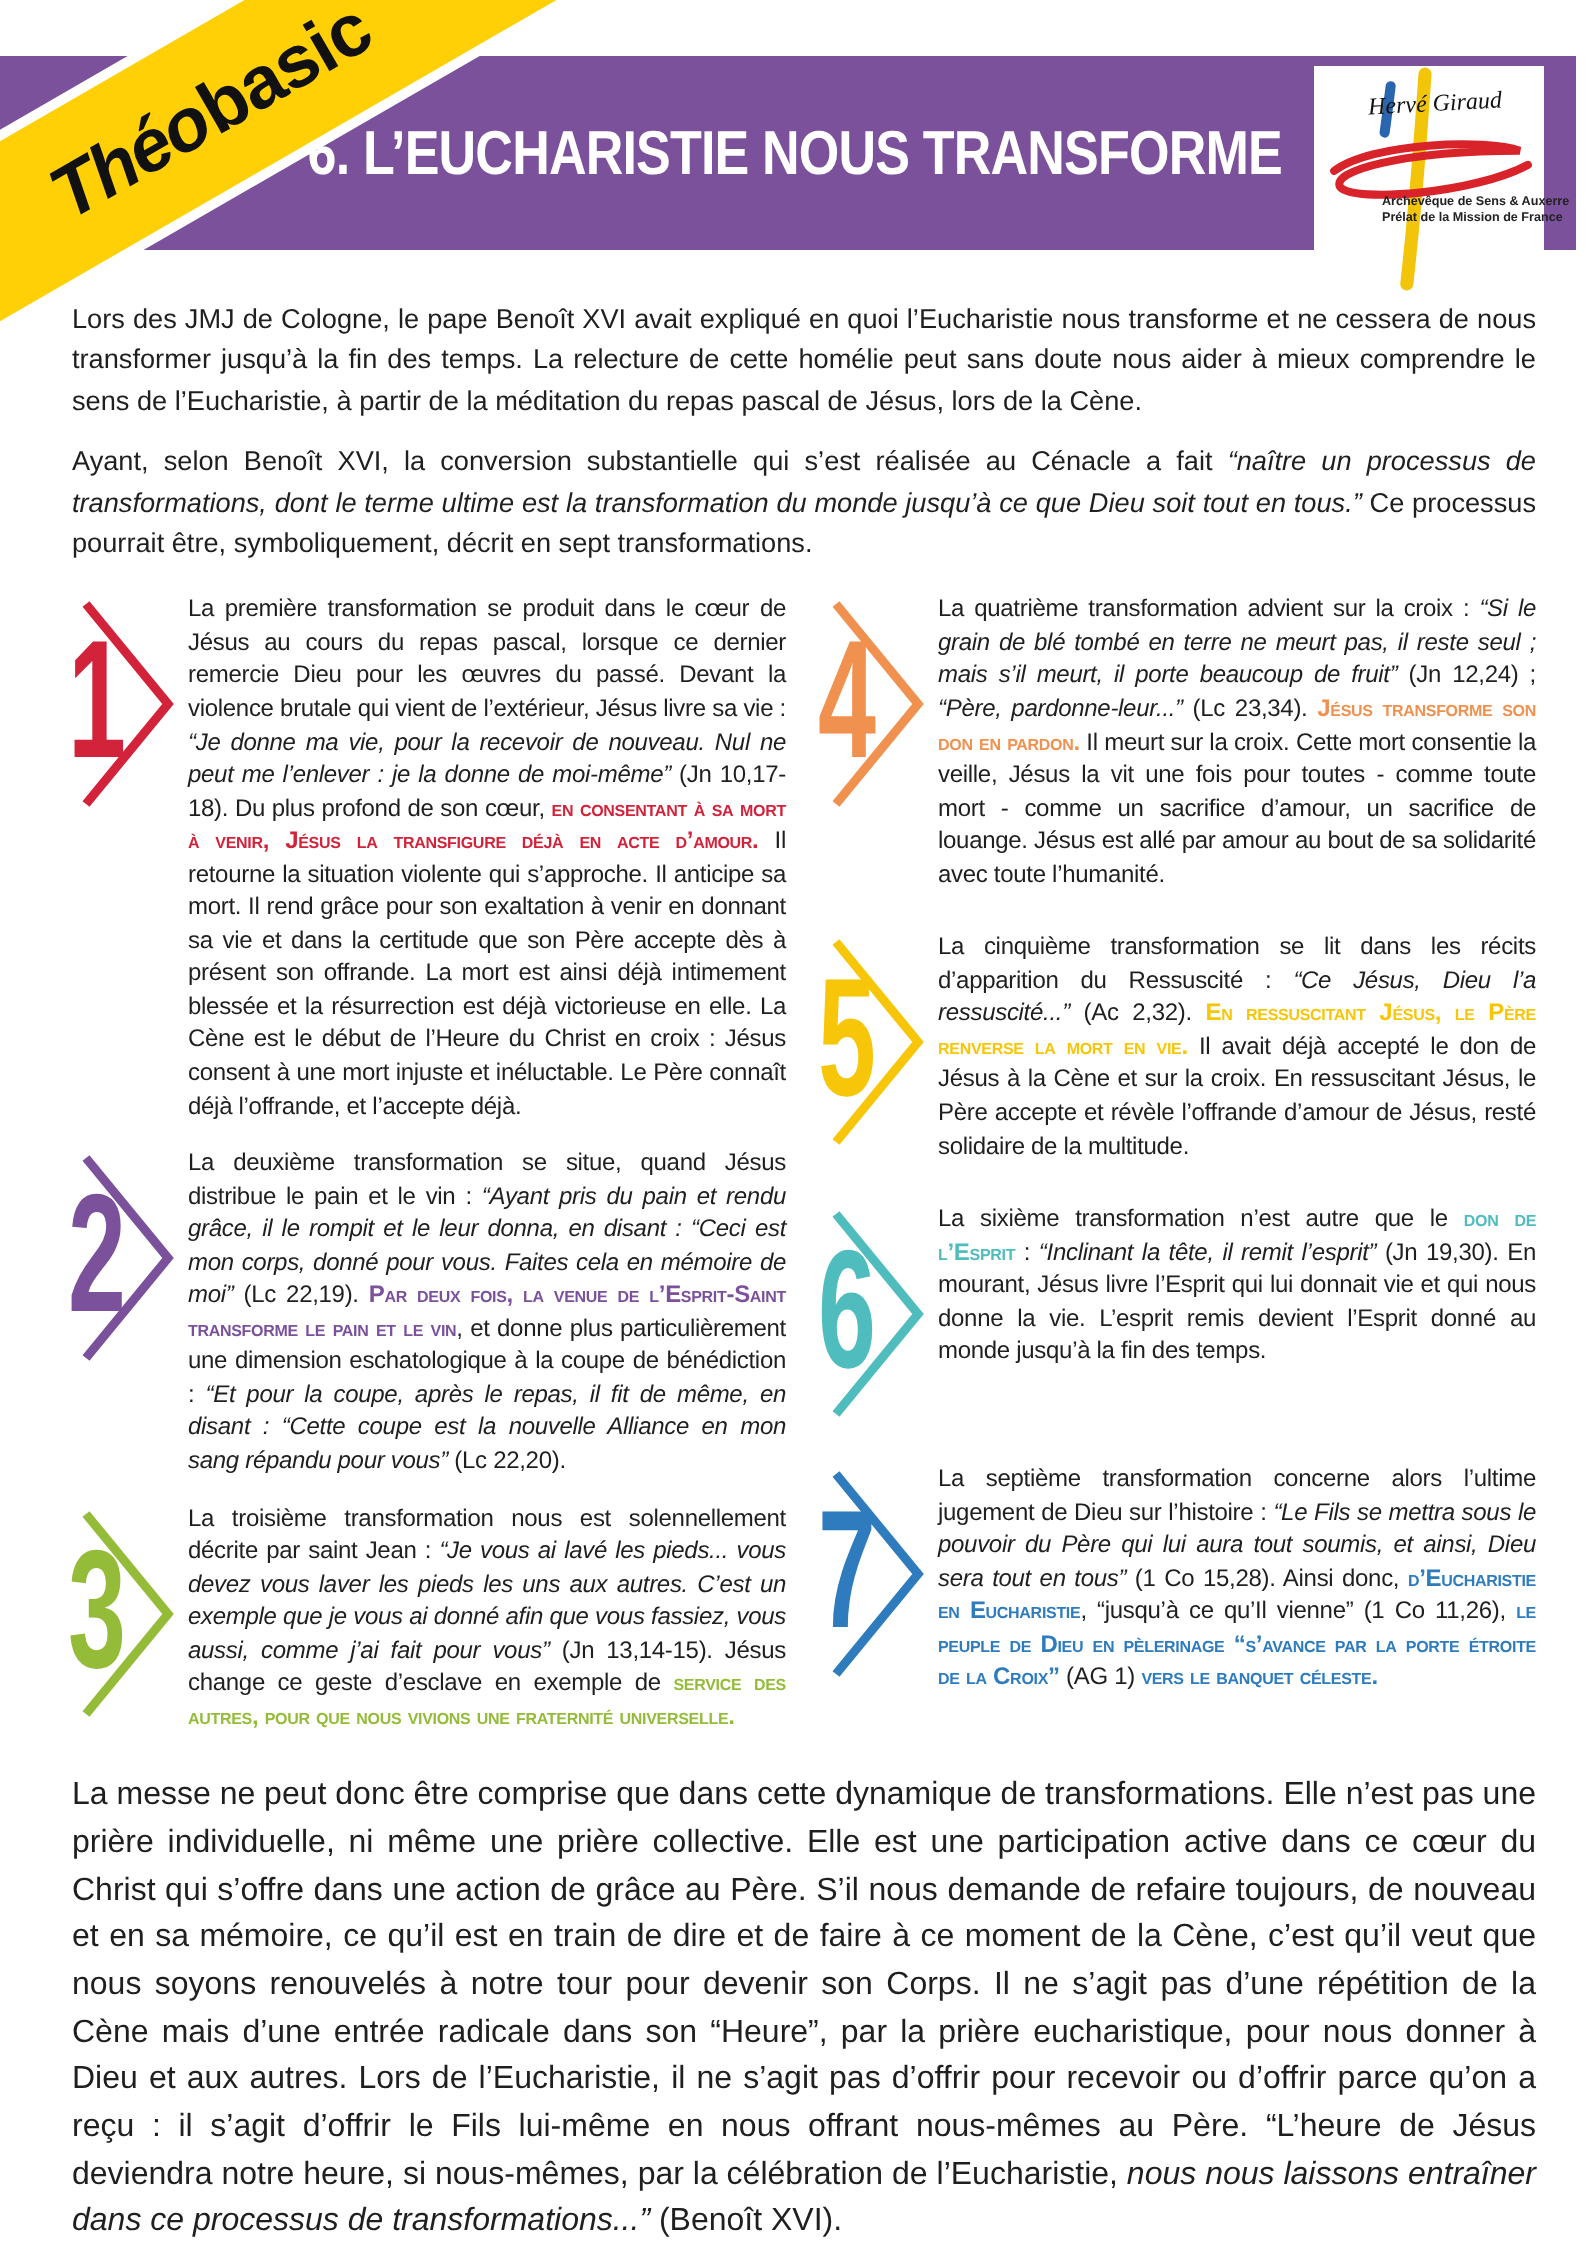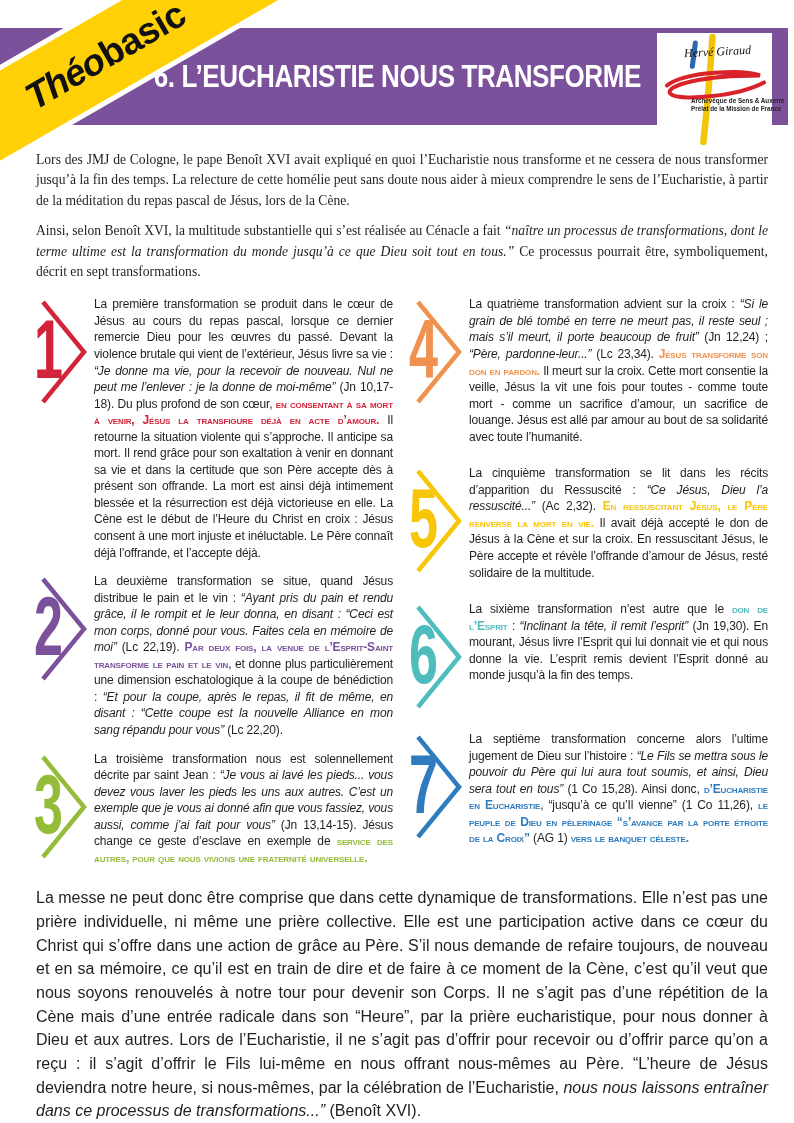--- a/index.html
+++ b/index.html
@@ -33,21 +33,21 @@
     transform:rotate(-30deg);box-shadow:0 0 0 5px #ffffff;
     display:flex;align-items:center;justify-content:center;
   }
   .brand{color:#111;font-size:37px;line-height:1;white-space:nowrap;}
   .brand .b1{font-style:italic;font-weight:800;letter-spacing:-1px;margin-right:1px;}
   .brand .b2{font-weight:700;letter-spacing:-0.5px;}
 
   
   main{position:absolute;top:150px;left:0;width:794px;box-sizing:border-box;padding:0 26px 0 36px;}
   p{margin:0;}
-  .intro{font-size:13.6px;line-height:1.5;text-align:justify;margin-bottom:10px;font-family:Liberation Serif, serif;}
+  .intro{font-size:13.6px;line-height:1.5;text-align:justify;margin-bottom:10px;}
   .columns{display:flex;gap:18px;margin-top:14px;}
   .col{flex:1;min-width:0;}
   .section{display:flex;align-items:flex-start;gap:8px;}
   .col-left .section{margin-bottom:12px;}
   .col-right .section{margin-bottom:20px;}
   .badge{position:relative;flex:0 0 50px;width:50px;height:108px;margin-top:2px;}
   .badge svg{position:absolute;inset:0;width:100%;height:100%;overflow:visible;}
   .badge .num{
     position:absolute;left:-2px;top:50%;
     transform:translateY(-53%) scaleX(0.62);transform-origin:left center;
@@ -79,21 +79,21 @@
       <div>Prélat de la Mission de France</div>
     </div>
   </div>
 
   <div class="ribbon" style="background-color: rgb(255, 208, 6);">
     <span class="brand"><span class="b1">Théo</span><span class="b2">basic</span></span>
   </div>
 
   <main>
     <p class="intro"><span>Lors des JMJ de Cologne, le pape Benoît XVI avait expliqué en quoi l’Eucharistie nous transforme et ne cessera de nous transformer jusqu’à la fin des temps. La relecture de cette homélie peut sans doute nous aider à mieux comprendre le sens de l’Eucharistie, à partir de la méditation du repas pascal de Jésus, lors de la Cène.</span></p>
-    <p class="intro"><span>Ainsi, selon Benoît XVI, la multitude substantielle qui s’est réalisée au Cénacle a fait </span><span class="it">“naître un processus de transformations, dont le terme ultime est la transformation du monde jusqu’à ce que Dieu soit tout en tous.”</span><span> Ce processus pourrait être, symboliquement, décrit en sept transformations.</span></p>
+    <p class="intro"><span>Ayant, selon Benoît XVI, la conversion substantielle qui s’est réalisée au Cénacle a fait </span><span class="it">“naître un processus de transformations, dont le terme ultime est la transformation du monde jusqu’à ce que Dieu soit tout en tous.”</span><span> Ce processus pourrait être, symboliquement, décrit en sept transformations.</span></p>
 
     <div class="columns">
       <div class="col col-left">
   <section class="section">
     <div class="badge">
       <svg viewBox="0 0 50 108">
         <path class="chev" d="M7 4 L48 54 L7 104" fill="none" stroke-width="4.5" stroke-linejoin="miter" stroke="#d2233b"></path>
       </svg>
       <div class="num" style="color: rgb(210, 35, 59);">1</div>
     </div>

